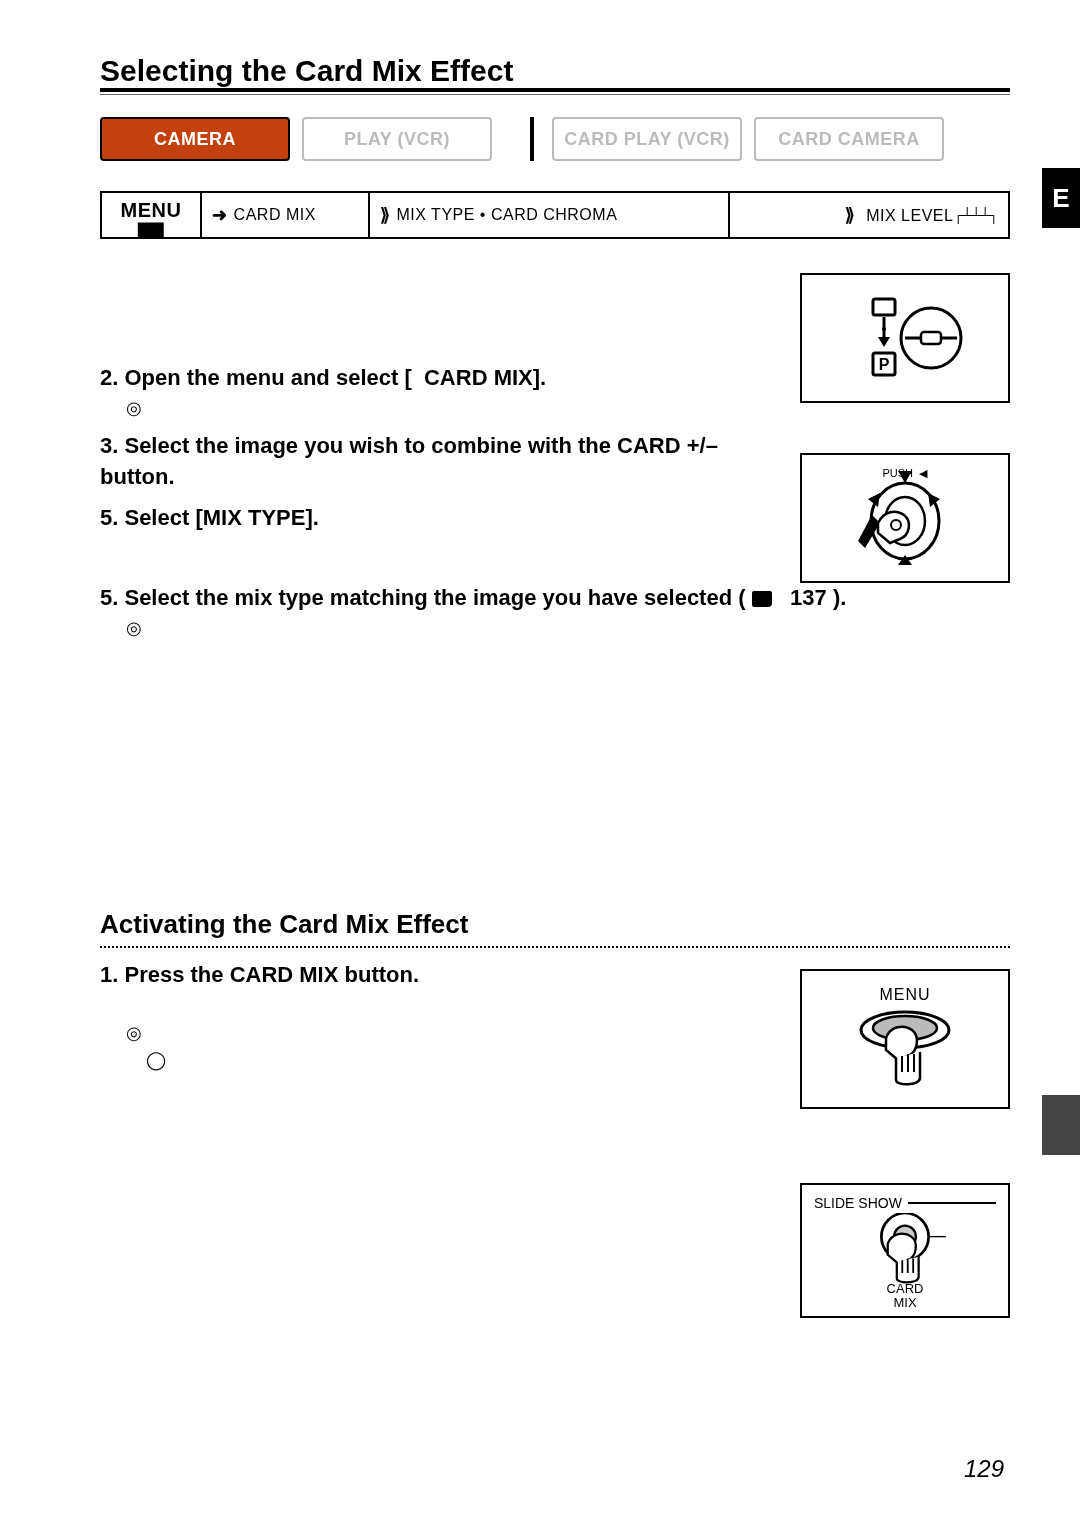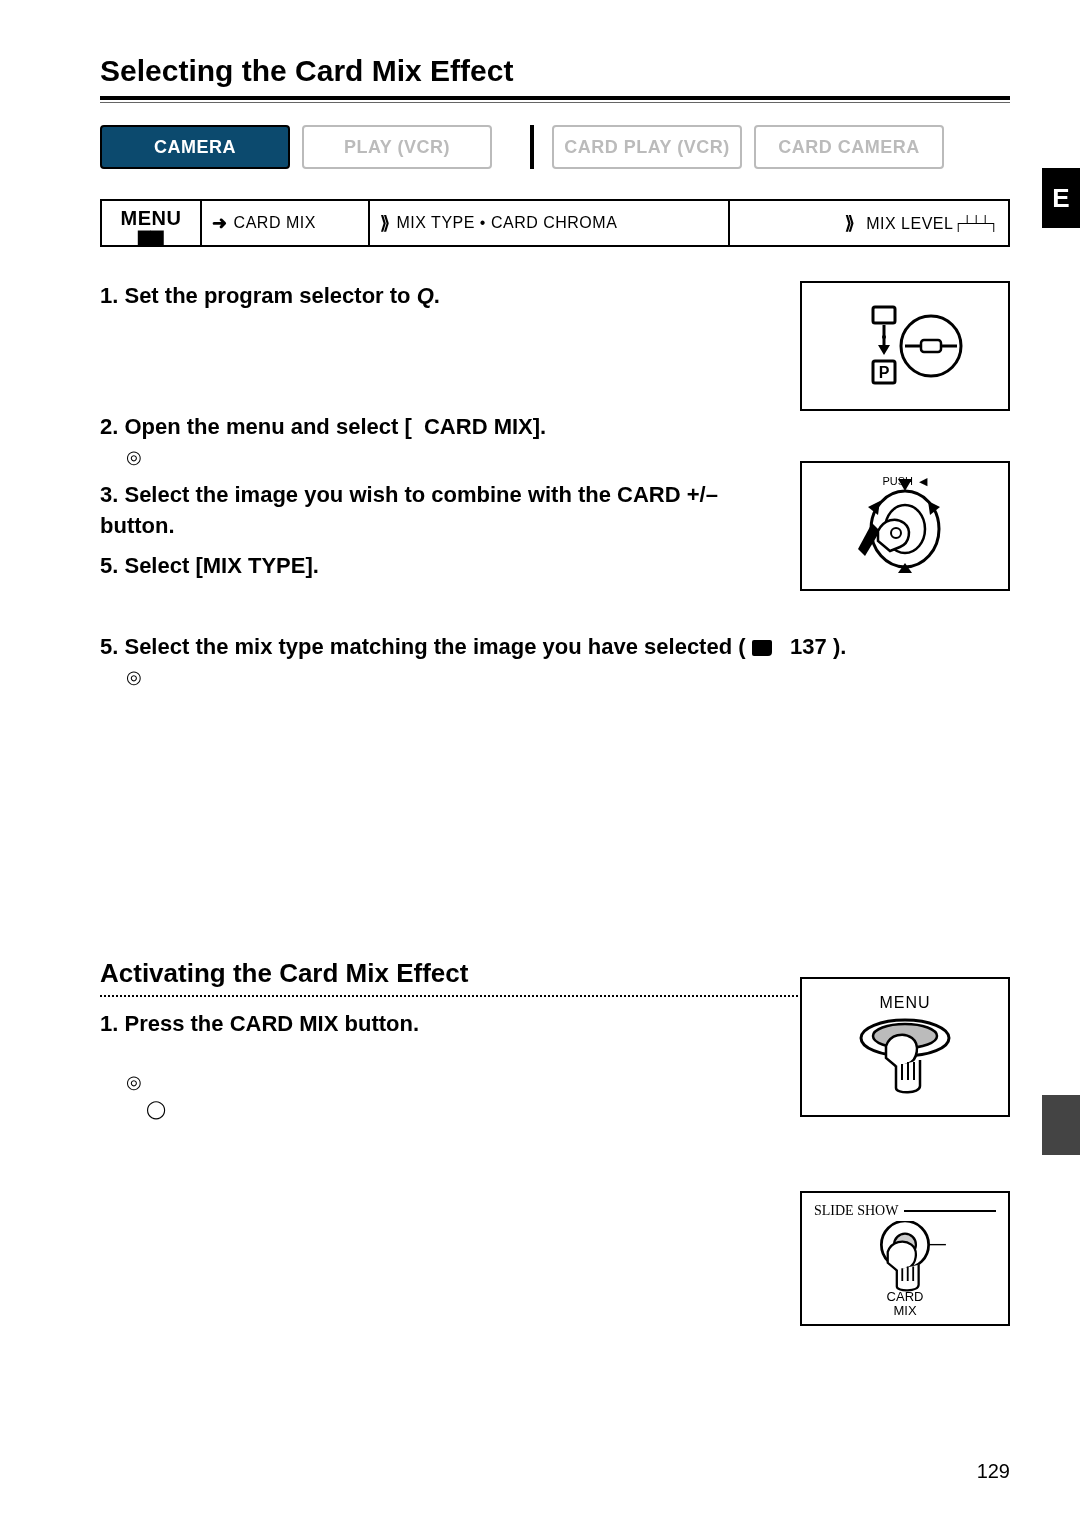--- a/index.html
+++ b/index.html
@@ -15,32 +15,32 @@
   .side-block-dark {
     position: absolute; top: 1095px; right: 0; width: 38px; height: 60px; background: #444;
   }
   .side-label {
     position: absolute; top: 1168px; right: -36px; width: 38px;
     font-size: 18px; font-weight: bold; writing-mode: vertical-rl; text-orientation: mixed;
     letter-spacing: 0.5px;
   }
 
   
-  .title { font-size: 30px; font-weight: bold; margin-bottom: 8px; }
+  .title { font-size: 30px; font-weight: bold; margin-bottom: 0; }
   .title-rule { height: 4px; background: #000; margin-bottom: 2px; }
   .title-rule2 { height: 1px; background: #666; margin-bottom: 22px; }
 
   
   .mode-row { display: flex; gap: 12px; margin-bottom: 30px; position: relative; }
   .mode-tab {
     width: 190px; height: 44px; border: 2px solid #bbb; border-radius: 4px;
     display: flex; align-items: center; justify-content: center;
     font-size: 18px; font-weight: bold; color: #bbb; letter-spacing: 0.5px;
   }
-  .mode-tab.active { background: #0c4a6e; color: #fff; border-color: #000; }
+  .mode-tab.active { background: #c2410c; color: #fff; border-color: #000; }
   .mode-sep { position: absolute; left: 430px; top: 0; width: 4px; height: 44px; background: #000; }
   .mode-row .spacer { width: 36px; }
 
   
   .menu-bar { display: flex; align-items: stretch; height: 48px; margin-bottom: 34px; }
   .menu-label {
     width: 100px; border: 2px solid #000; border-right: none;
     display: flex; flex-direction: column; align-items: center; justify-content: center;
     font-family: "Arial Black", Arial, sans-serif; font-weight: 900; font-size: 20px; letter-spacing: 0.5px;
     padding-top: 2px;
@@ -81,31 +81,31 @@
   
   .fig1-svg { width: 120px; }
   
   .fig2-svg { width: 110px; }
   
   .fig3-wrap { text-align: center; }
   .fig3-label { font-size: 16px; letter-spacing: 1px; margin-bottom: 4px; }
   .fig3-svg { width: 110px; }
   
   .fig4-wrap { text-align: center; width: 100%; padding: 8px 12px 4px 12px; }
-  .fig4-top { display:flex; align-items:center; justify-content: space-between; font-size: 14px; font-family: Liberation Serif, serif; }
+  .fig4-top { display:flex; align-items:center; justify-content: space-between; font-size: 14px; }
   .fig4-top .line { flex:1; height:1.5px; background:#000; margin-left:6px; }
   .fig4-svg { width: 100px; margin: 2px auto 0; display:block; }
   .fig4-bottom { font-size: 13px; text-align: center; line-height: 1.1; margin-top: -2px; }
 
   
   .subhead { font-size: 26px; font-weight: bold; margin-top: 60px; }
   .dotted { border-top: 2px dotted #000; margin: 6px 0 12px 0; }
 
   
-  .page-num { position: absolute; bottom: 50px; right: 70px; font-size: 20px; }
+  .page-num { position: absolute; bottom: 50px; right: 76px; font-size: 24px; font-style: italic; }
 </style>
 </head>
 <body>
 
 <div class="page">
   <div class="side-tab">E</div>
   <div class="side-block-dark"></div>
   <div class="side-label">Using a Memory Card</div>
 
   <h1 class="title">Selecting the Card Mix Effect</h1>
@@ -207,23 +207,20 @@
           <line x1="64" y1="50" x2="64" y2="66" stroke="#000" stroke-width="2"></line>
           <line x1="81" y1="26" x2="100" y2="26" stroke="#000" stroke-width="1.5"></line>
         </svg>
         <div class="fig4-bottom">
           <div>CARD</div>
           <div>MIX</div>
         </div>
       </div>
     </div>
 
-    <div class="step">
-      <span>1. Set the program selector to </span><span class="q-sym">Q</span><span>.</span>
-    </div>
     <div class="gap-lg"></div>
 
     <div class="step">
       <span>2. Open the menu and select [&nbsp;&nbsp;CARD MIX].</span>
       <span class="sub note-marker">◎</span>
     </div>
 
     <div class="step">3. Select the image you wish to combine with the CARD +/– button.</div>
 
     <div class="step">5. Select [MIX TYPE].</div>

